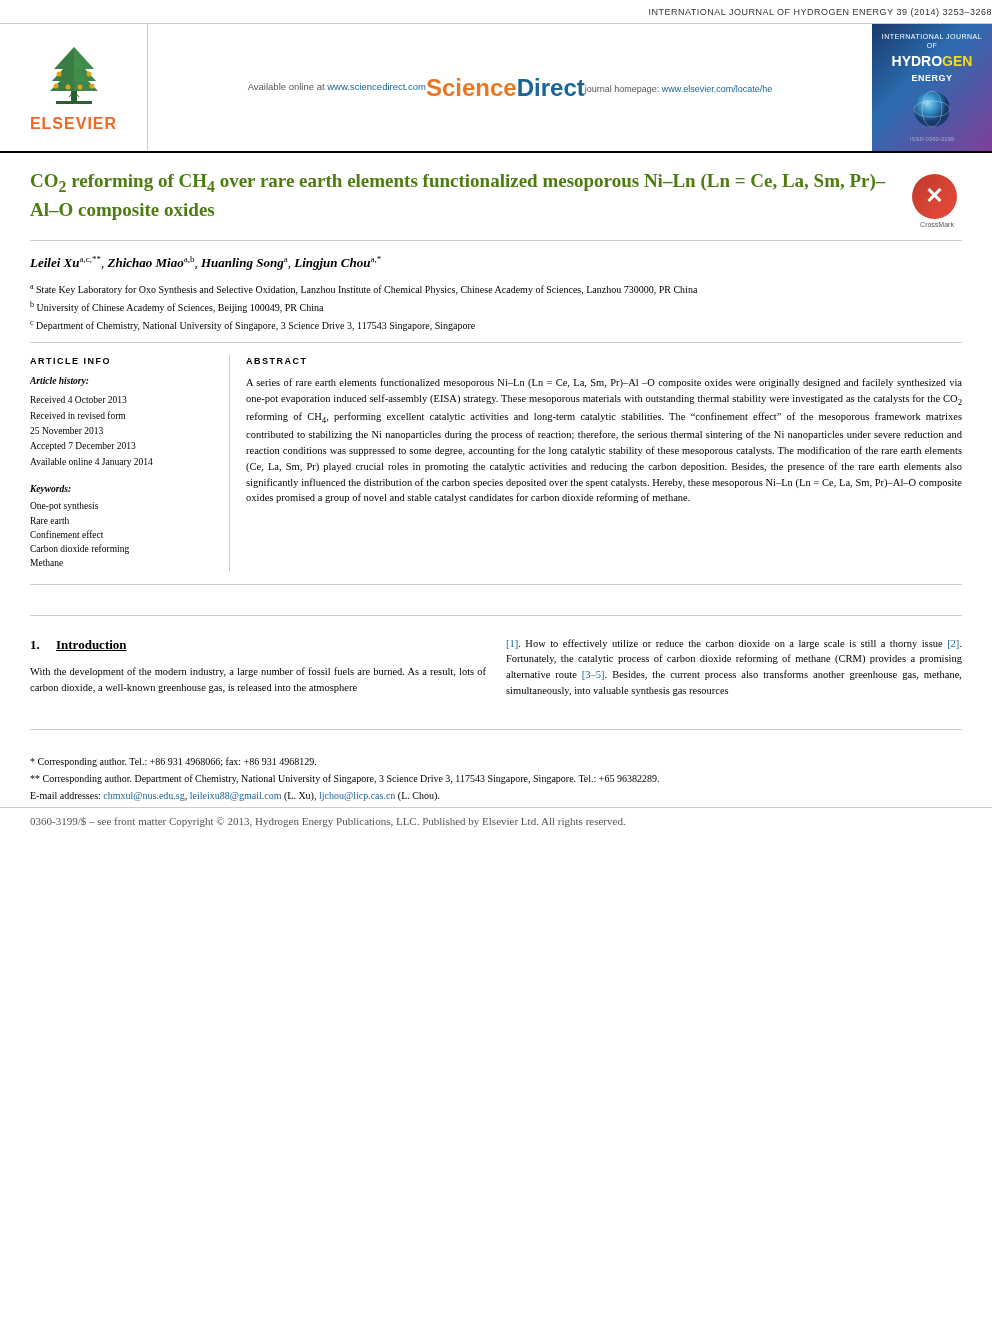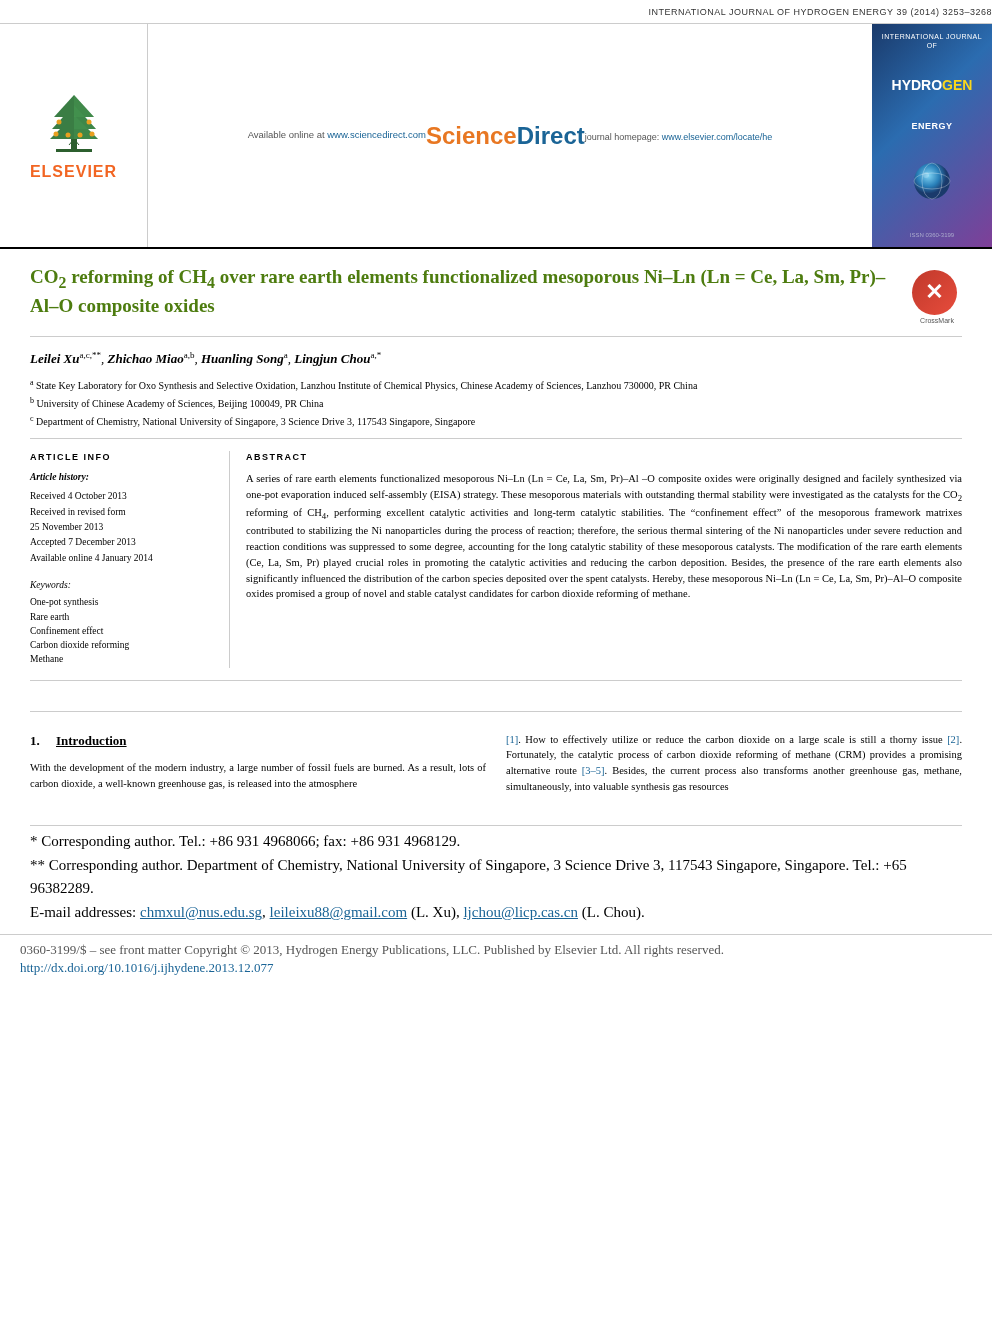--- a/index.html
+++ b/index.html
@@ -99,21 +99,20 @@
     .journal-cover {
       width: 120px;
       background: linear-gradient(135deg, #1a3a6b 0%, #2b6cb0 40%, #7f3f98 100%);
       display: flex;
       flex-direction: column;
       align-items: center;
       justify-content: center;
       padding: 8px;
       color: white;
       font-family: Arial, sans-serif;
-      gap: 24px;
     }
 
     .journal-cover-title {
       font-size: 7px;
       text-transform: uppercase;
       text-align: center;
       letter-spacing: 0.5px;
       line-height: 1.3;
     }
 
@@ -268,21 +267,21 @@
       margin-bottom: 2px;
     }
 
     .keywords-section {
       margin-top: 14px;
     }
 
     .keywords-label {
       font-size: 9.5px;
       font-style: italic;
-      font-weight: normal;
+      font-weight: bold;
       margin-bottom: 4px;
     }
 
     .keyword-item {
       font-size: 9.5px;
       margin-bottom: 1px;
     }
 
     .abstract-text {
       font-size: 10.5px;
@@ -338,42 +337,41 @@
 
     .text-link {
       color: #1a6496;
       text-decoration: none;
     }
 
     
     .footer-notes {
       border-top: 1px solid #ccc;
       margin-top: 20px;
-      padding-top: 4px;
-      font-size: 15px;
+      padding-top: 24px;
+      font-size: 10px;
       line-height: 1.5;
     }
 
     .footer-line {
       margin-bottom: 2px;
     }
 
     .footer-email {
       color: #1a6496;
-      text-decoration: underline;
     }
 
     
     .bottom-footer {
       background: #fff;
-      padding: 6px 20px;
-      font-size: 13px;
+      padding: 6px 30px;
+      font-size: 11px;
       color: #555;
       border-top: 1px solid #ccc;
-      margin-top: 10px;
+      margin-top: 4px;
     }
 
     .doi-link {
       color: #1a6496;
       text-decoration: none;
     }
 
     sup {
       font-size: 8px;
     }
@@ -567,16 +565,13 @@
     </div>
     <div class="footer-line">
       E-mail addresses: <a href="#" class="footer-email text-link">chmxul@nus.edu.sg</a>, <a href="#" class="footer-email text-link">leileixu88@gmail.com</a> (L. Xu), <a href="#" class="footer-email text-link">ljchou@licp.cas.cn</a> (L. Chou).
     </div>
   </div>
 
 </div>
 
 <div class="bottom-footer">
   <div>0360-3199/$ – see front matter Copyright © 2013, Hydrogen Energy Publications, LLC. Published by Elsevier Ltd. All rights reserved.</div>
-  <div>
-    <a href="#" class="doi-link">http://dx.doi.org/10.1016/j.ijhydene.2013.12.077</a>
-  </div>
 </div>
 
 </body></html>

